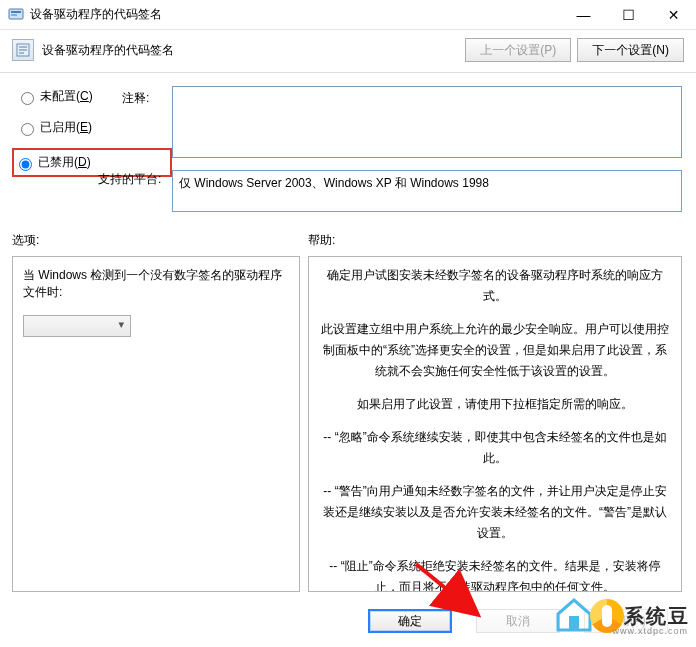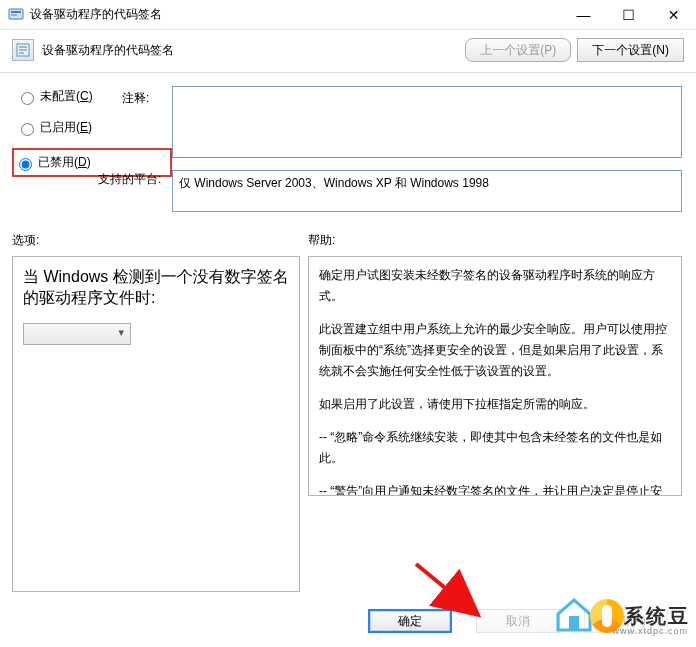--- a/index.html
+++ b/index.html
@@ -50,21 +50,21 @@
   .nav-btn {
     height: 24px;
     padding: 0 14px;
     margin-left: 6px;
     border: 1px solid #adadad;
     background: linear-gradient(#fcfcfc,#eaeaea);
     font-size: 12px;
     font-family: inherit;
     display:inline-flex;align-items:center;
   }
-  .nav-btn.disabled { color: #9a9a9a; border-radius: 8px; }
+  .nav-btn.disabled { color: #9a9a9a; }
   .options-col {
     position: absolute;
     left: 12px;
     top: 86px;
     width: 160px;
   }
   .radio-row {
     display: flex; align-items: center;
     margin-bottom: 10px;
     font-size: 12px;
@@ -110,45 +110,46 @@
   }
   .section-labels .lbl-options { position: absolute; left: 0; }
   .section-labels .lbl-help { position: absolute; left: 296px; }
   .left-panel {
     position: absolute;
     left: 12px; top: 256px;
     width: 288px; height: 336px;
     border: 1px solid #b5b5b5;
     background: #fff;
     padding: 10px;
-    font-size: 16px;
+    font-size: 12px;
   }
   .left-panel .dropdown {
     display:inline-block;
     width: 108px; height: 22px;
     border: 1px solid #adadad;
     background: linear-gradient(#f7f7f7,#e9e9e9);
     margin-top: 14px;
     position: relative;
   }
   .left-panel .dropdown::after {
     content: "▾";
     position: absolute; right: 6px; top: 2px;
     color: #555; font-size: 11px;
   }
   .right-panel {
     position: absolute;
     left: 308px; top: 256px;
-    width: 374px; height: 240px;
+    width: 374px; height: 336px;
     border: 1px solid #b5b5b5;
     background: #fff;
     padding: 8px 10px;
     font-size: 12px;
     line-height: 1.75;
     overflow: auto;
+    text-align: center;
   }
   .right-panel p { margin: 0 0 12px 0; }
   .footer {
     position: absolute;
     left: 0; right: 0; top: 600px;
     height: 42px;
     display: flex;
     justify-content: flex-end;
     align-items: center;
     padding-right: 28px;

